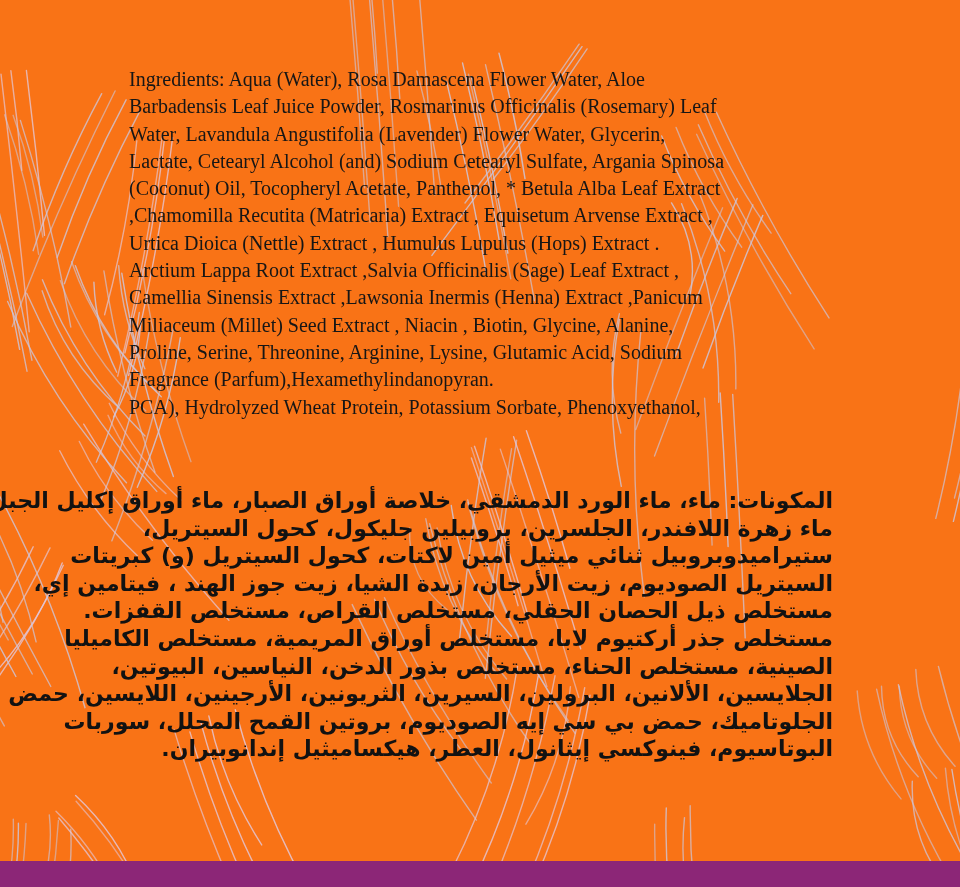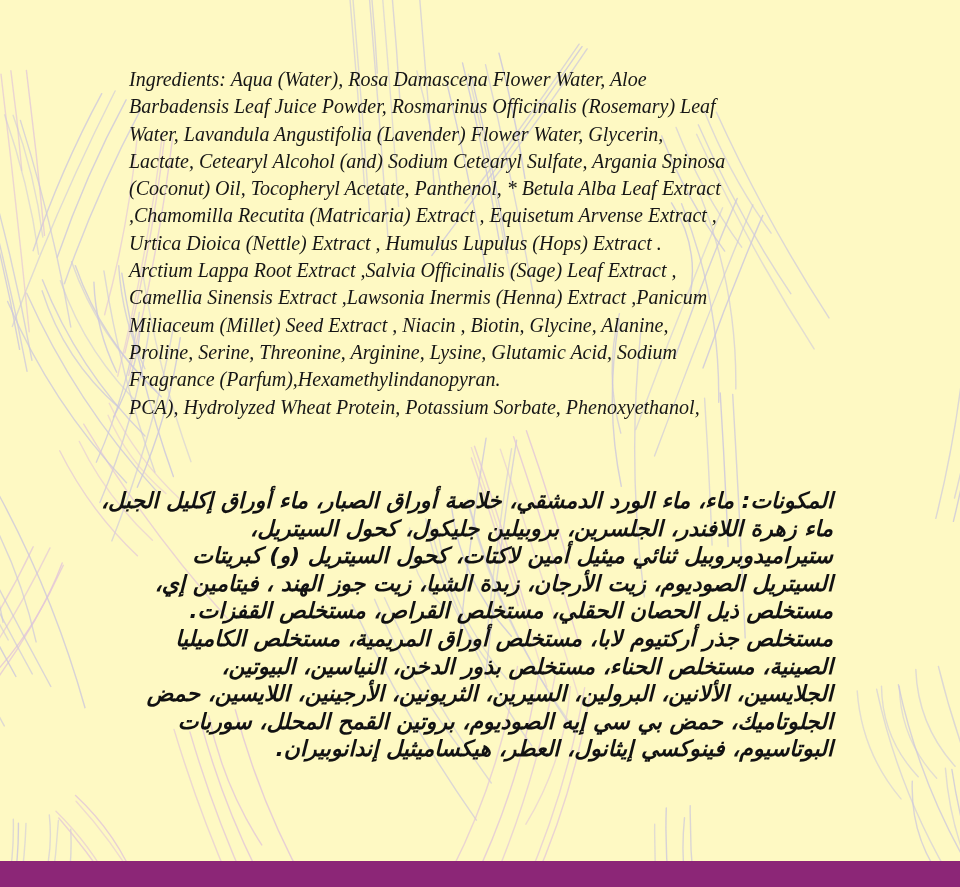--- a/index.html
+++ b/index.html
@@ -44,21 +44,21 @@
   .text-line { display: block; }
   .footer-bar {
     position: absolute;
     left: 0; right: 0; bottom: 0;
     height: 26px;
   }
 </style>
 </head>
 <body>
 
-<div class="page" style="background: #fef9c3; font-style: italic;">
+<div class="page" style="background: #f97316;">
 
   <svg class="bg-pattern" xmlns="http://www.w3.org/2000/svg" viewBox="0 0 960 887">
       <path d="M 140.0 110.8 Q 95.7 194.4 64.4 283.7" fill="none" stroke="#ccc7dd" stroke-width="1.4" stroke-linecap="round" opacity="0.748163127177395"></path>
       <path d="M 126.1 99.8 Q 85.2 175.7 57.3 257.3" fill="none" stroke="#ccc7dd" stroke-width="1.4" stroke-linecap="round" opacity="0.7894410083070398"></path>
       <path d="M 115.1 91.0 Q 57.2 205.9 12.3 326.5" fill="none" stroke="#ccc7dd" stroke-width="1.4" stroke-linecap="round" opacity="0.6097516145091504"></path>
       <path d="M 101.7 93.7 Q 60.9 169.4 33.1 250.7" fill="none" stroke="#ccc7dd" stroke-width="1.4" stroke-linecap="round" opacity="0.7694875834044069"></path>
       <path d="M 716.4 112.2 Q 765.1 219.2 829.0 317.9" fill="none" stroke="#ccc7dd" stroke-width="1.4" stroke-linecap="round" opacity="0.6807992597343401"></path>
       <path d="M 704.3 111.0 Q 730.1 176.2 771.1 233.1" fill="none" stroke="#ccc7dd" stroke-width="1.4" stroke-linecap="round" opacity="0.6257644967641682"></path>
       <path d="M 698.3 124.8 Q 737.0 213.4 790.8 293.7" fill="none" stroke="#ccc7dd" stroke-width="1.4" stroke-linecap="round" opacity="0.6831720423419029"></path>
       <path d="M 696.6 134.3 Q 747.8 245.8 814.1 348.9" fill="none" stroke="#ccc7dd" stroke-width="1.4" stroke-linecap="round" opacity="0.563113105436787"></path>

